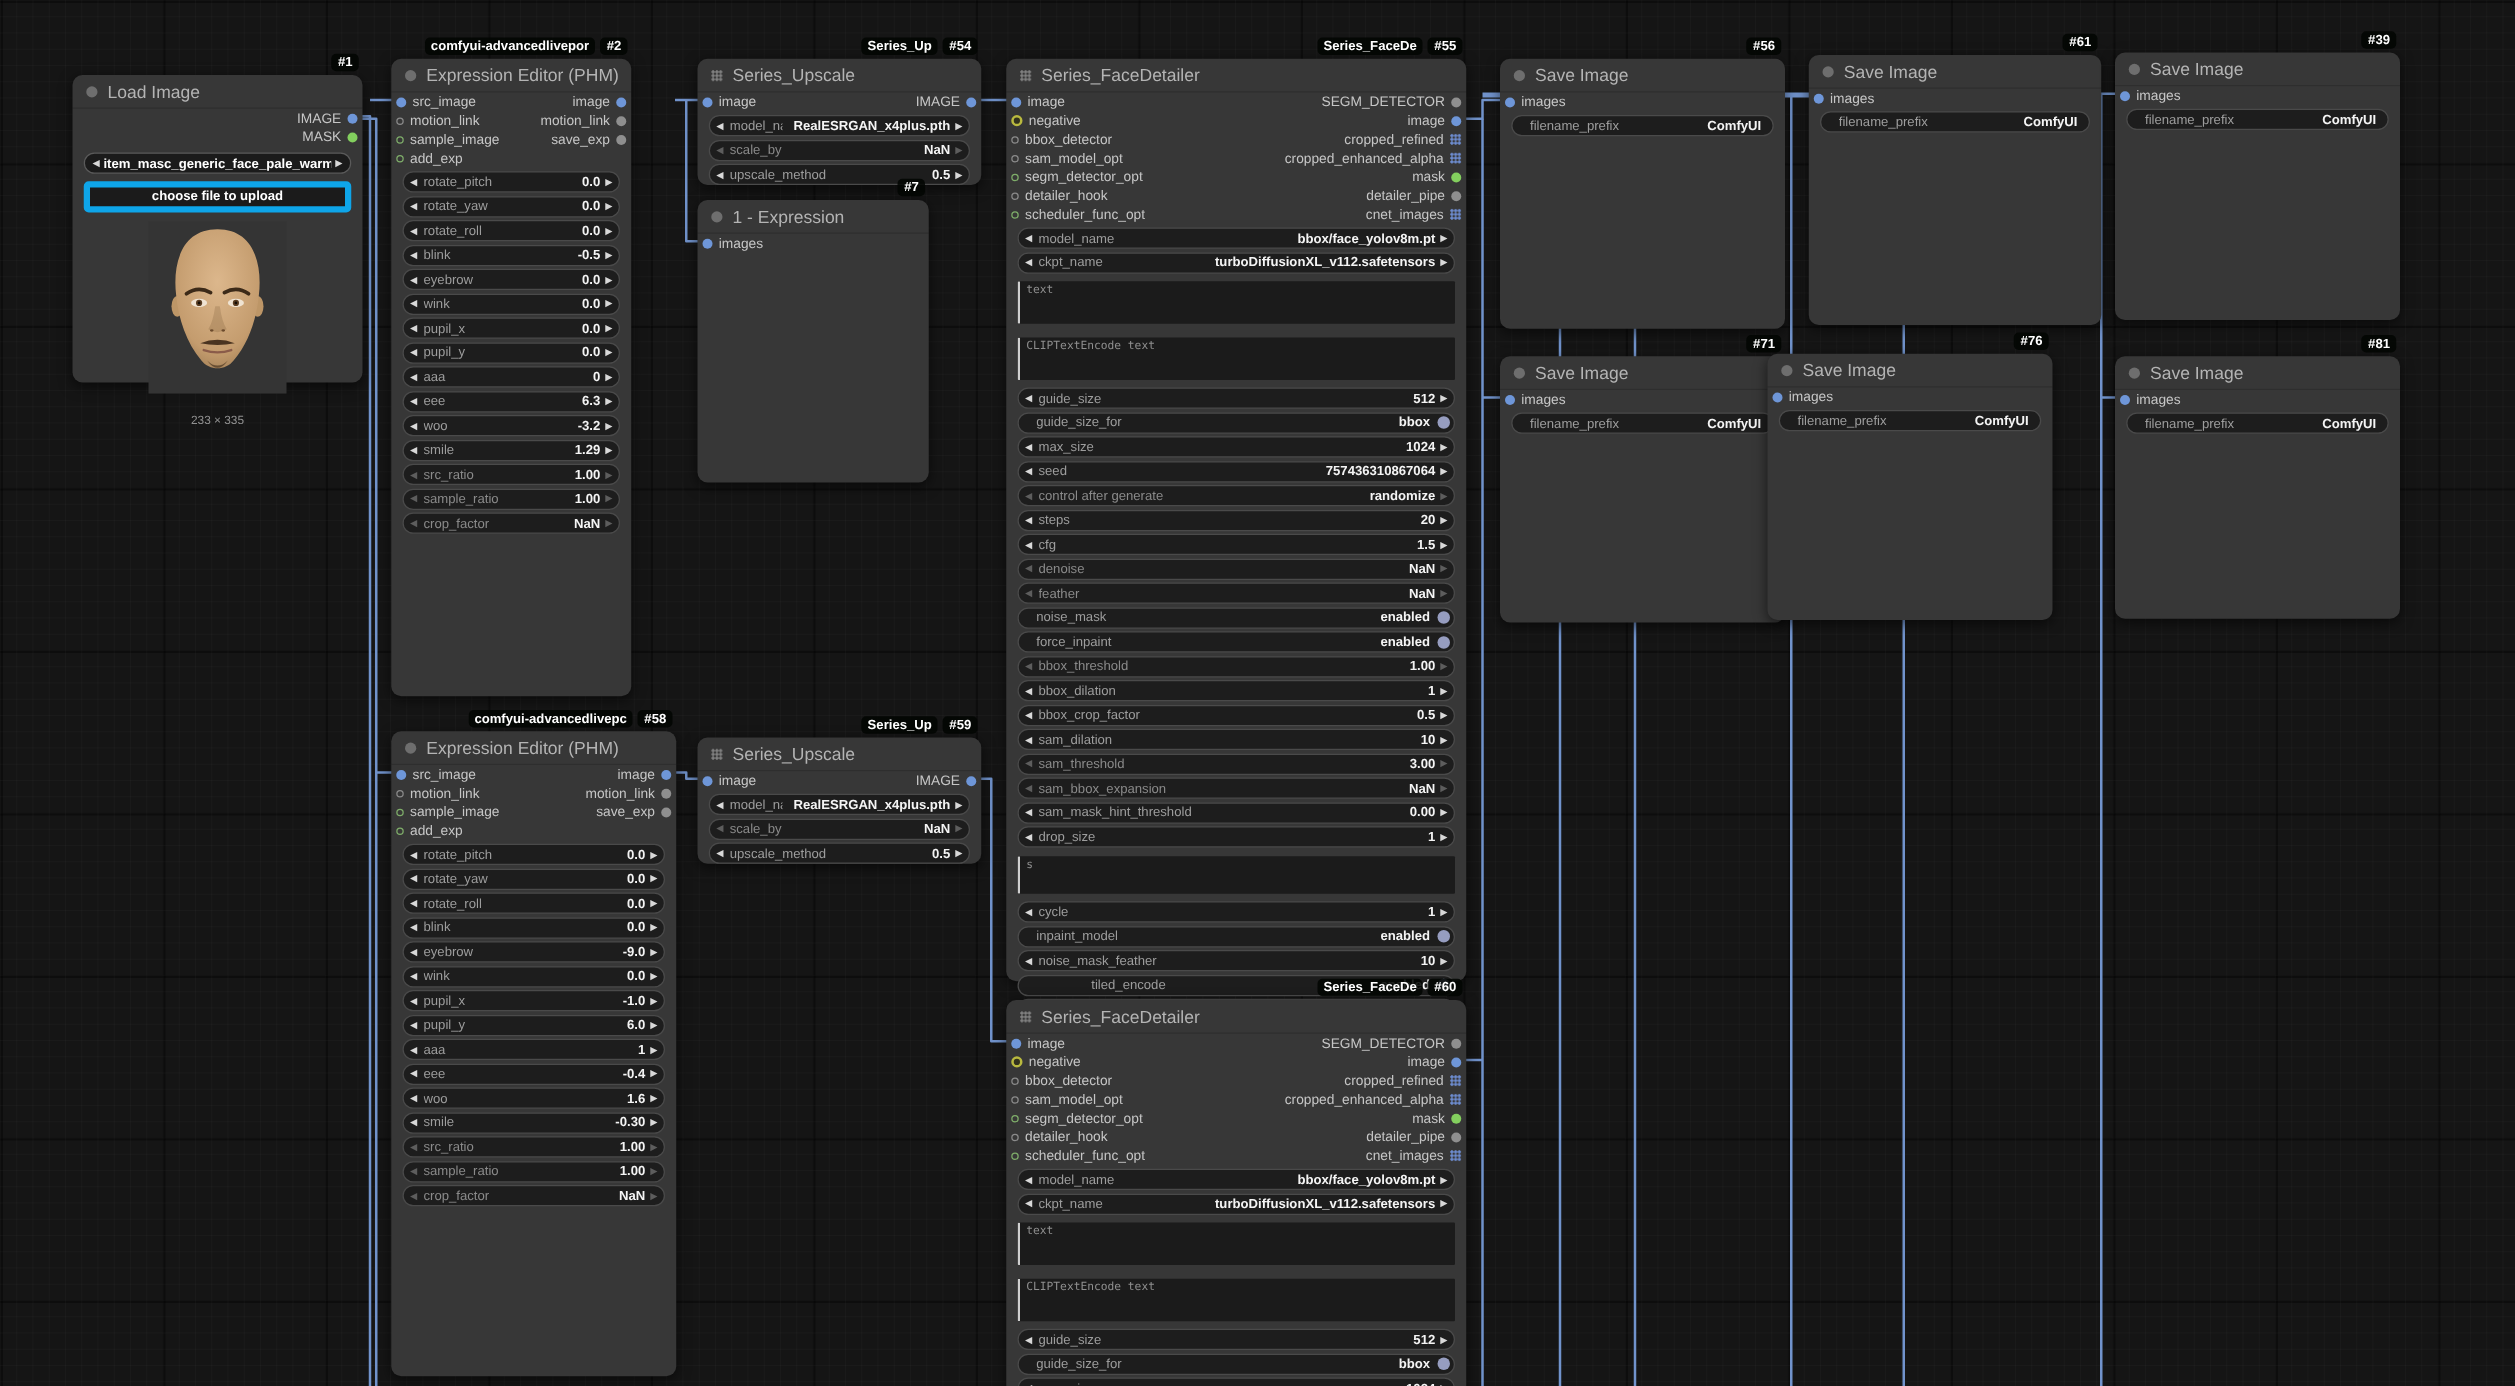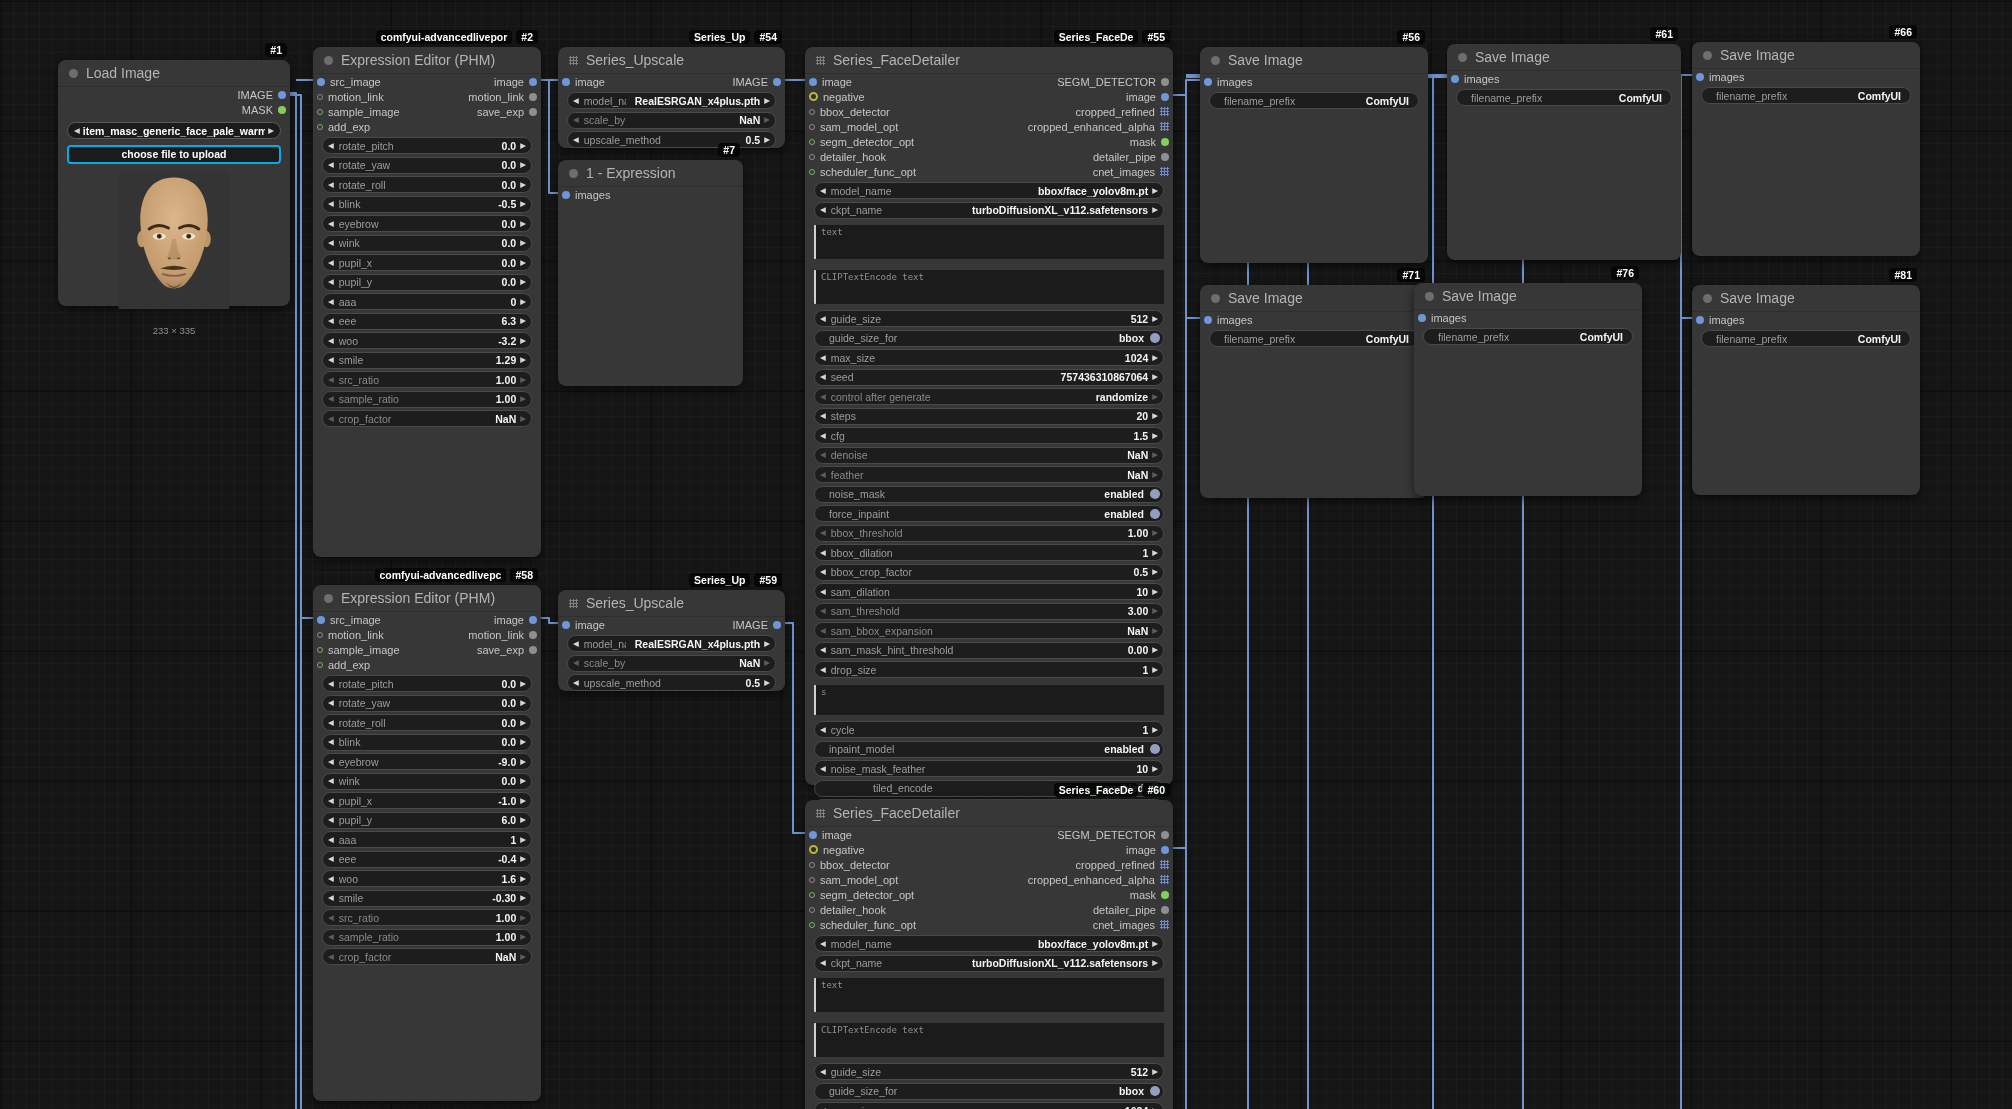--- a/index.html
+++ b/index.html
@@ -44,21 +44,21 @@
   .pill .lbl{color:#9d9d9d;margin:0 5px;flex:1;overflow:hidden;white-space:nowrap;}
   .pill .val{color:#f4f4f4;font-weight:700;margin:0 4px;white-space:nowrap;}
   .pill.dim .arr{color:#5d5d5d;}
   .pill.dim .lbl{color:#8a8a8a;}
   .knob{width:10px;height:10px;border-radius:50%;background:#969dc0;flex:none;margin-right:-2px;margin-left:2px;}
   .area{flex:none;margin:4px 9px;background:#1b1b1b;border-left:2px solid #d0d0d0;border-radius:1px;
     color:#8f8f8f;font-family:"DejaVu Sans Mono",monospace;font-size:9px;padding:2px 5px;overflow:hidden;}
   .filecombo{height:15px;flex:none;border-radius:9px;background:#1b1b1b;border:1px solid #5a5a5a;
     display:flex;align-items:center;margin:2px 9px 0;padding:0 6px;font-size:10.5px;}
   .filecombo .val{color:#fff;font-weight:700;flex:1;text-align:center;overflow:hidden;white-space:nowrap;margin:0 3px;}
-  .wbutton{height:15px;flex:none;border-radius:4px;background:#1b1b1b;border:2px solid #0ea5e9;
+  .wbutton{height:15px;flex:none;border-radius:4px;background:#1b1b1b;border:5px solid #0ea5e9;
     display:flex;align-items:center;justify-content:center;margin:3px 9px 0;font-size:10.5px;color:#fff;font-weight:700;}
   .preview{flex:none;margin:5px auto 0;display:block;}
   .pcaption{flex:none;text-align:center;color:#8f8f8f;font-size:9.5px;margin-top:16px;}
 </style>
 </head>
 <body>
 
 <div id="canvas">
     <svg id="wires" width="2012" height="1109">
       <polyline points="288,93 296,93 296,1109" fill="none" stroke="#7193cc" stroke-width="2" stroke-linejoin="round"></polyline>
@@ -136,21 +136,21 @@
             <ellipse cx="55" cy="95" rx="1.6" ry="1" fill="#6b4a2c"></ellipse>
             <ellipse cx="65" cy="95" rx="1.6" ry="1" fill="#6b4a2c"></ellipse>
             <path d="M45 106 Q60 100 75 106 Q60 109 45 106 Z" fill="#4a3420"></path>
             <path d="M48 112 Q60 116 72 112" stroke="#8a5b49" stroke-width="2" fill="none" stroke-linecap="round"></path>
             <path d="M51 121 Q60 130 69 121 Q60 134 51 121 Z" fill="rgba(58,40,22,0.6)"></path>
           </svg>
           <div class="pcaption">233 × 335</div>
         </div>
       </div>
     </div>
-    <div class="node" style="left: 313px; top: 47px; width: 228px; height: 510px;">
+    <div class="node" style="left: 313px; top: 47px; width: 192px; height: 510px;">
       <div class="node-badges">
         <span class="badge">comfyui-advancedlivepor</span>
         <span class="badge">#2</span>
       </div>
       <div class="title">
         <span class="t-dot"></span>
         <span>Expression Editor (PHM)</span>
       </div>
       <div class="io-row">
         <span class="io-in">
@@ -621,21 +621,21 @@
       </div>
       <div class="widgets">
         <div class="pill">
           <span class="lbl" style="margin-left: 9px;">filename_prefix</span>
           <span class="val">ComfyUI</span>
         </div>
       </div>
     </div>
     <div class="node" style="left: 1692px; top: 42px; width: 228px; height: 214px;">
       <div class="node-badges">
-        <span class="badge">#66</span>
+        <span class="badge">#39</span>
       </div>
       <div class="title">
         <span class="t-dot"></span>
         <span>Save Image</span>
       </div>
       <div class="io-row">
         <span class="io-in">
           <span class="dot c-blue"></span>
           <span>images</span>
         </span>

